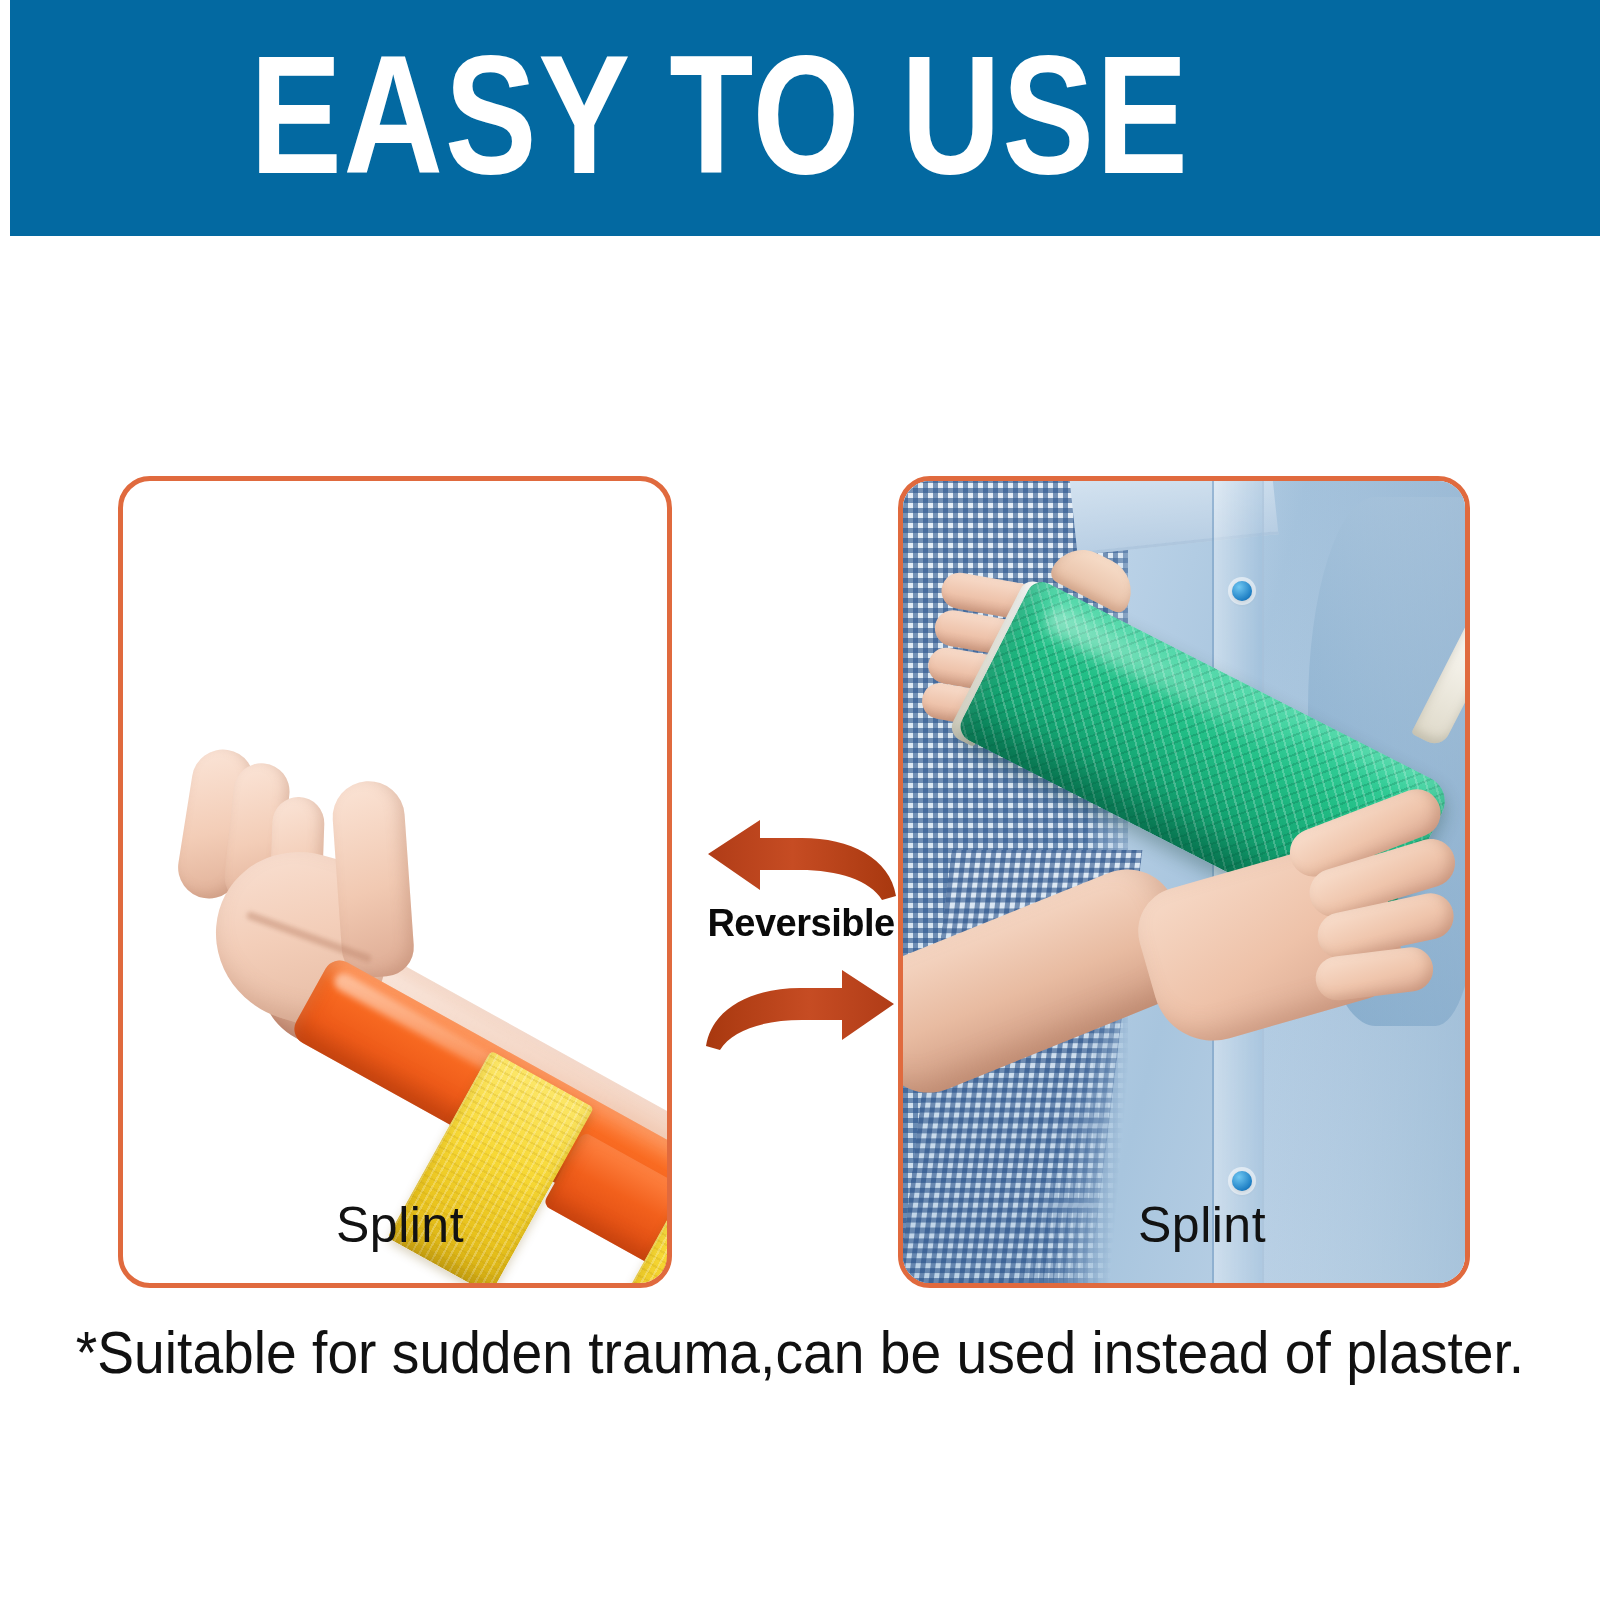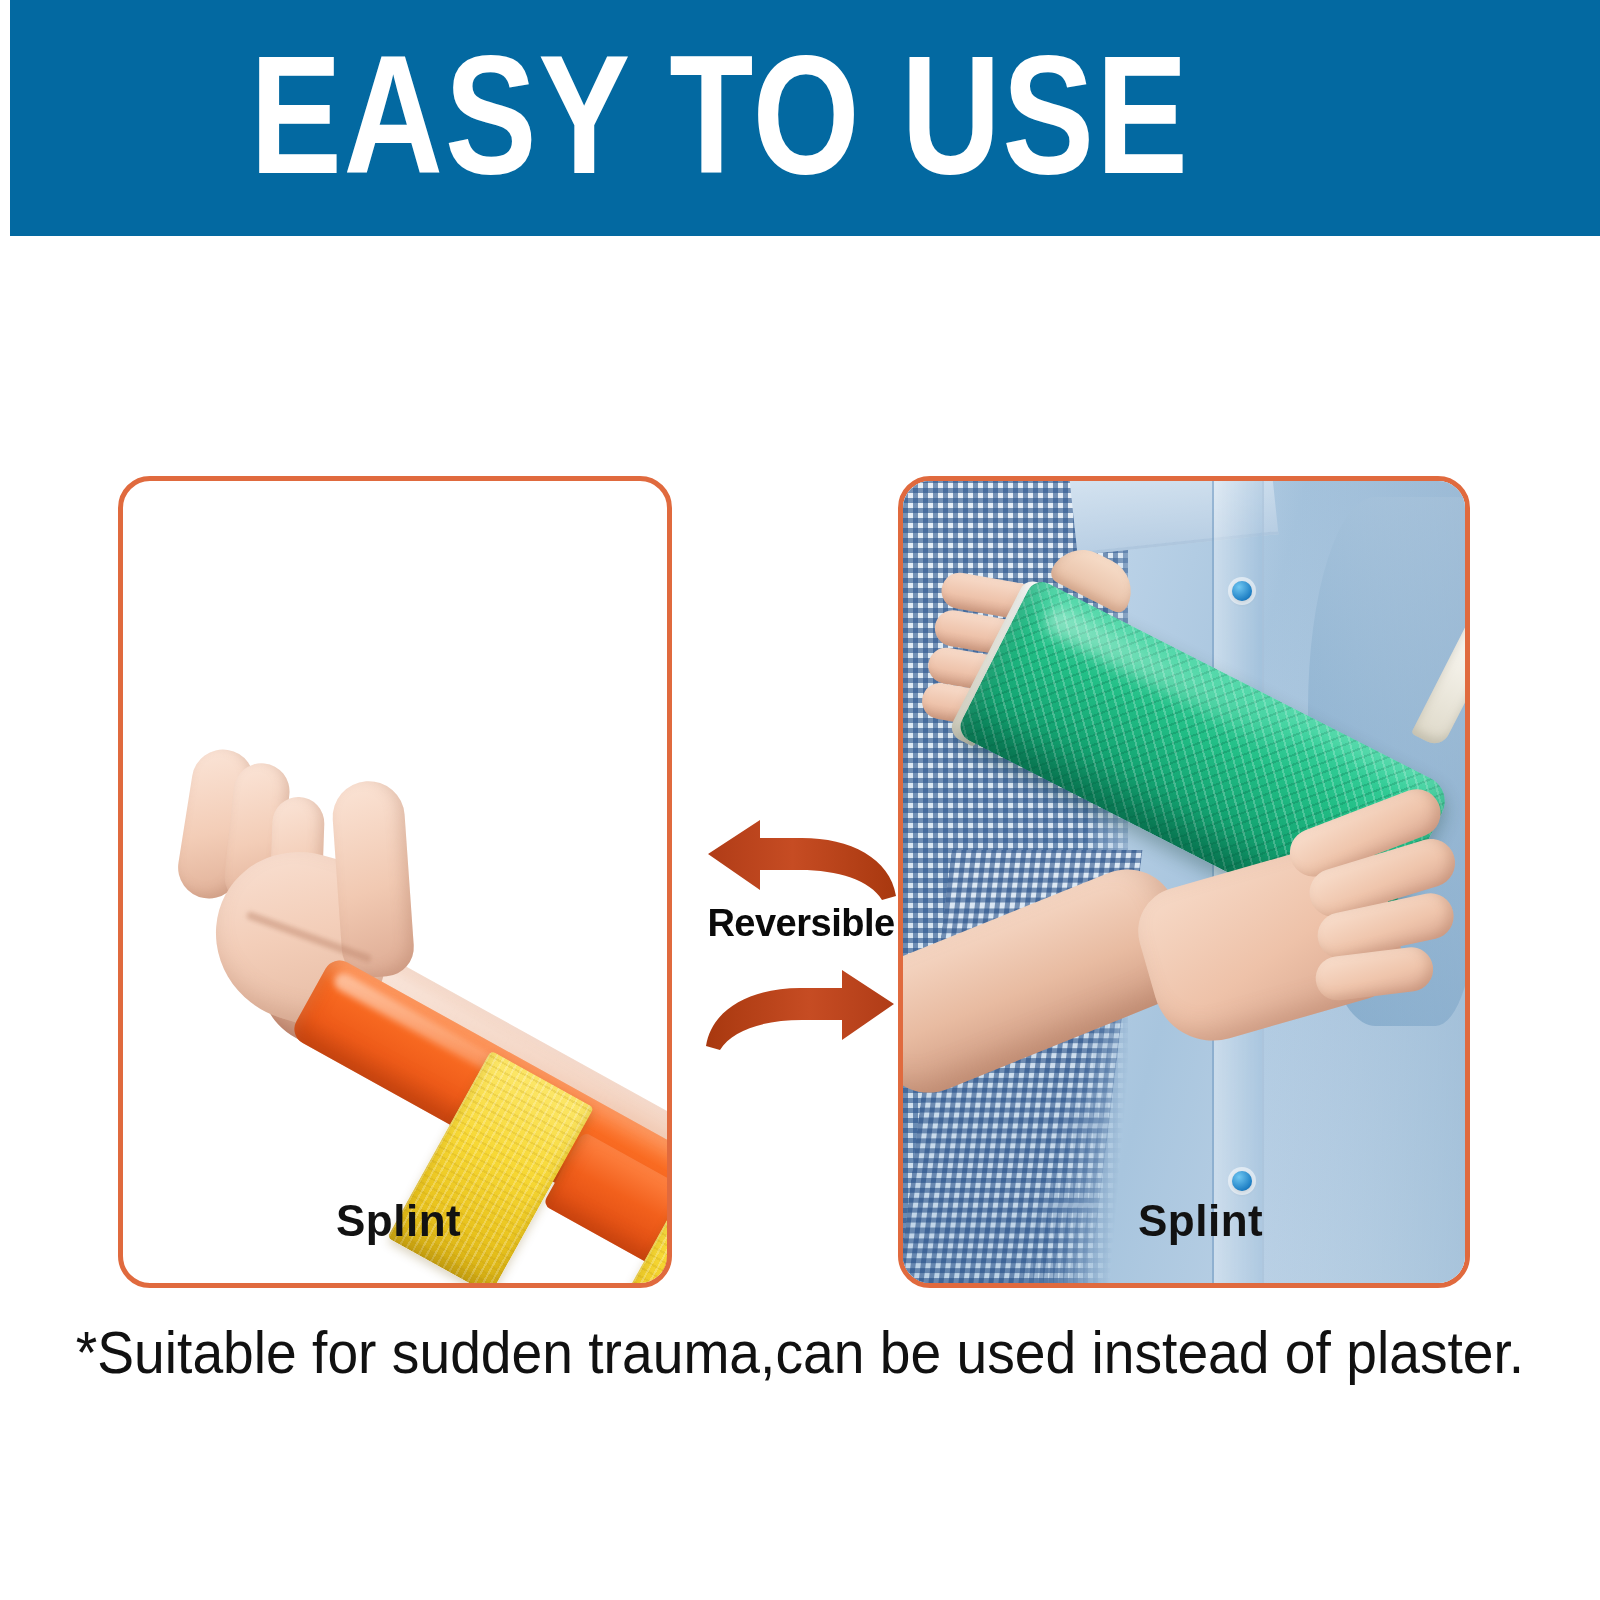--- a/index.html
+++ b/index.html
@@ -39,22 +39,22 @@
     background:#ffffff;
     overflow:hidden;
   }
   .panel-left  { left:118px;  top:476px; width:554px;  height:812px; }
   .panel-right { left:898px;  top:476px; width:572px;  height:812px; }
 
   .panel-label{
     position:absolute;
     z-index:40;
     color:#121212;
-    font-size:44px;
-    font-weight:700;
+    font-size:50px;
+    font-weight:400;
     font-family:"Liberation Sans",sans-serif;
     letter-spacing:0.5px;
     white-space:nowrap;
   }
   .label-splint { left:336px; top:1196px; }
   .label-plater { left:1138px; top:1196px; }
 
   
   .splint-stage{ position:absolute; inset:0; }
 

